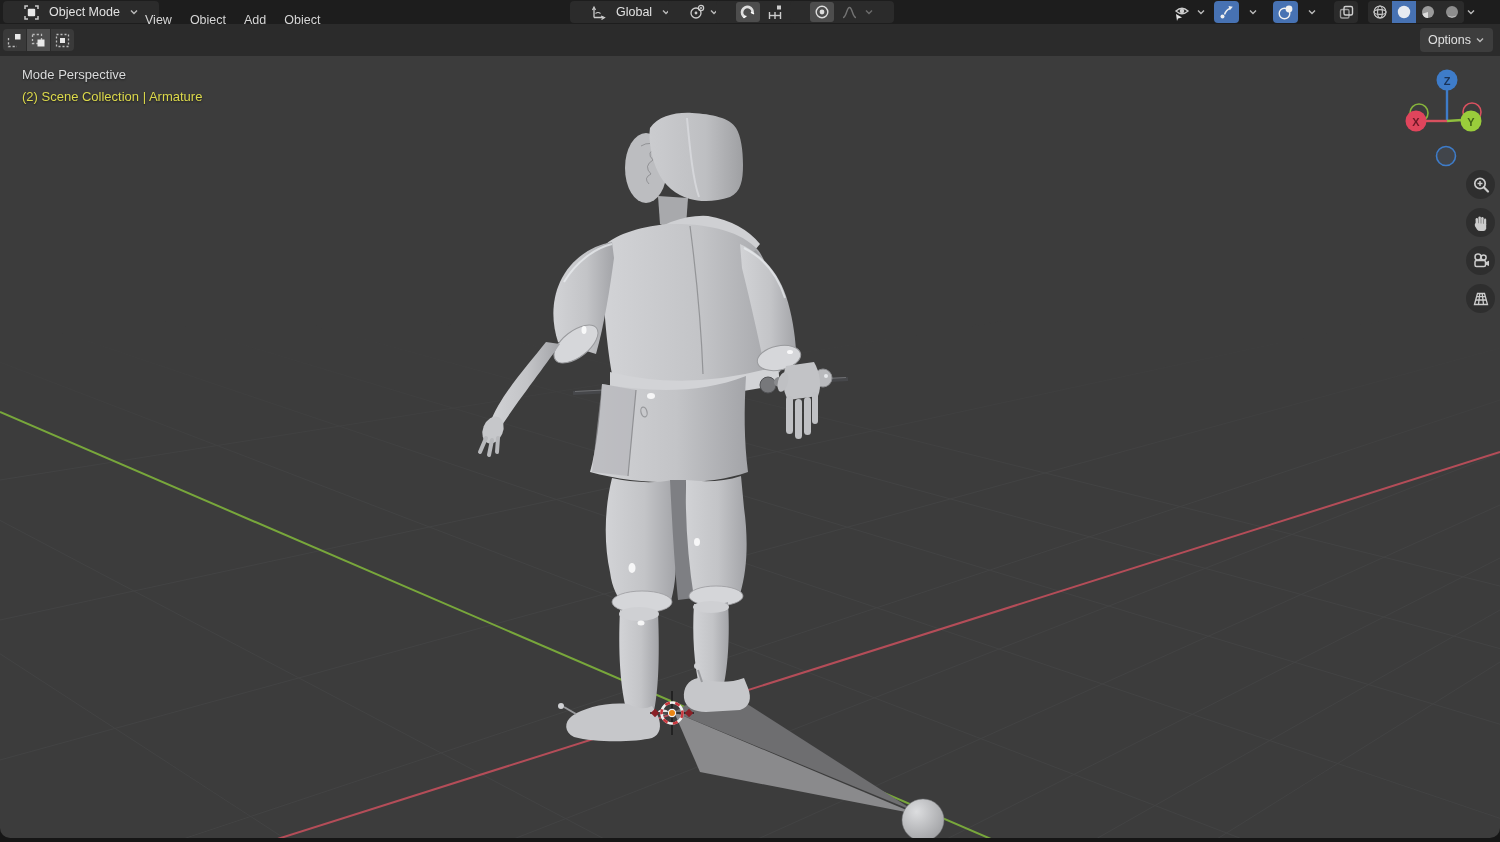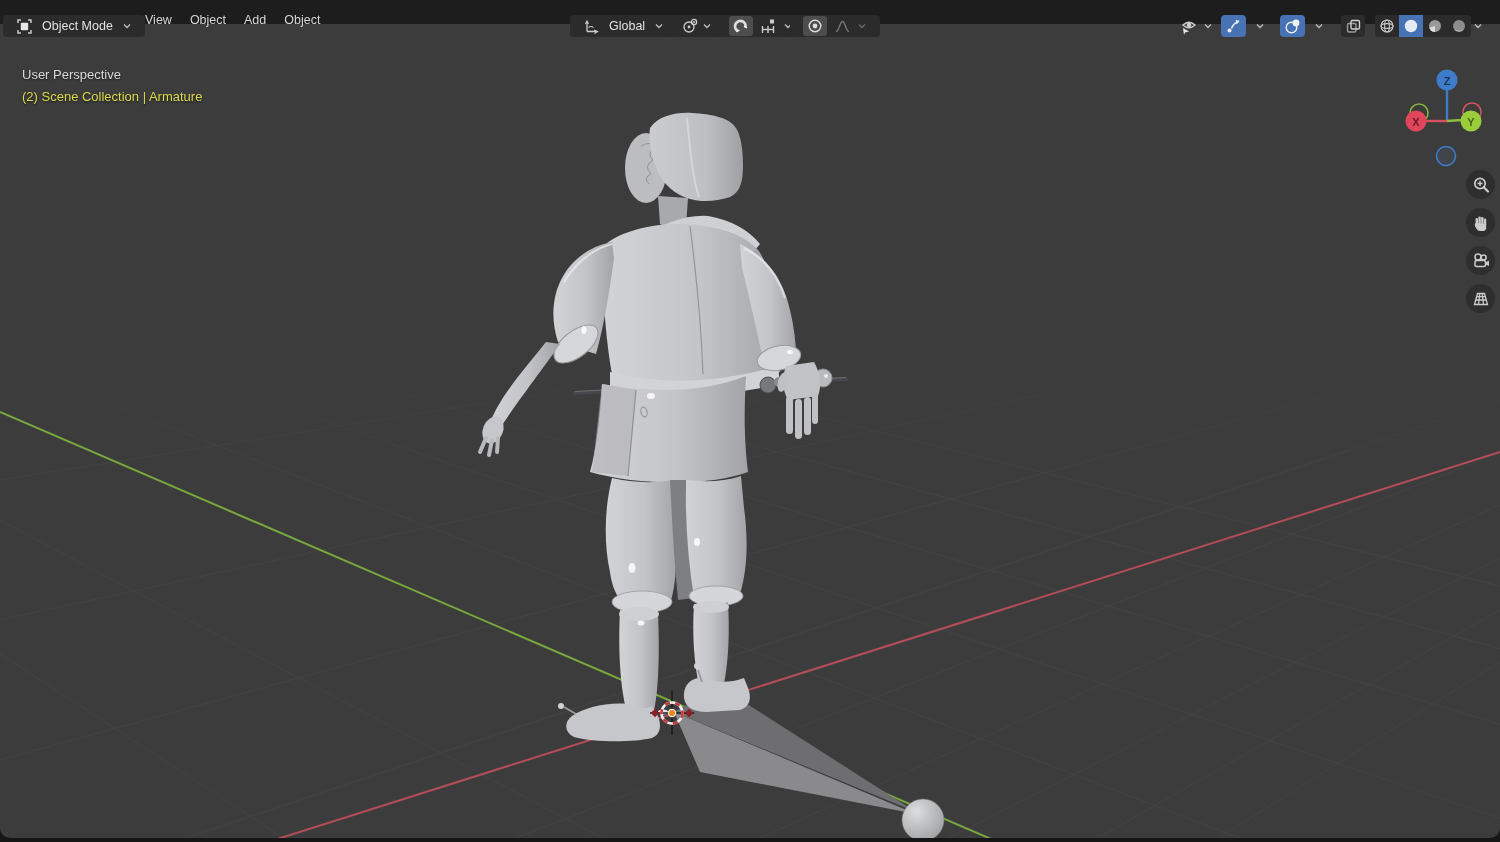--- a/index.html
+++ b/index.html
@@ -5,22 +5,22 @@
   html,body{margin:0;padding:0;background:#101010;}
   .app{position:relative;width:1500px;height:842px;background:#161616;overflow:hidden;
        font-family:"Liberation Sans",sans-serif;-webkit-font-smoothing:antialiased;}
   .viewport{position:absolute;left:0;top:0;width:1500px;height:838px;border-radius:0 0 10px 10px;
             overflow:hidden;background:#3c3c3c;}
   .scene{position:absolute;left:0;top:0;}
 
   
   .hdr{position:absolute;left:0;top:0;width:1500px;height:24px;background:#1d1d1d;z-index:6;}
   .hdr *, .toolrow *{box-sizing:border-box;}
-  .grp{position:absolute;top:15px;height:22px;display:flex;align-items:center;background:#2b2b2b;
-       border-radius:4px;padding:0 13px;gap:3px;}
+  .grp{position:absolute;top:1px;height:22px;display:flex;align-items:center;background:#2b2b2b;
+       border-radius:4px;padding:0 20px;gap:3px;}
   .grp.flat{background:transparent;}
   .menutxt{color:#d6d6d6;font-size:12.5px;padding:0 9px;height:22px;display:flex;align-items:center;border-radius:3px;cursor:default;}
   .mode-label{color:#e2e2e2;font-size:12.5px;padding:0 6px;}
   .tglon{background:#4d4d4d;border-radius:3px;display:flex;align-items:center;justify-content:center;width:24px;height:20px;}
   .tgloff{display:flex;align-items:center;justify-content:center;width:24px;height:20px;border-radius:3px;}
   .blueon{background:#4772b3;border-radius:4px;display:flex;align-items:center;justify-content:center;width:25px;height:22px;}
   .sqbtn{display:flex;align-items:center;justify-content:center;width:24px;height:22px;background:#2b2b2b;}
   .dim{opacity:.45;}
 
   
@@ -193,21 +193,21 @@
         <line x1="650" y1="713" x2="694" y2="713" stroke="#1c1c1c" stroke-width="1.6"></line>
         <rect x="652" y="710" width="6" height="6" transform="rotate(45 655 713)" fill="#8a1f26"></rect>
         <rect x="686" y="710" width="6" height="6" transform="rotate(45 689 713)" fill="#8a1f26"></rect>
         <circle cx="672" cy="713" r="10.5" fill="none" stroke="#f0f0f0" stroke-width="2.6"></circle>
         <circle cx="672" cy="713" r="10.5" fill="none" stroke="#c8373e" stroke-width="2.6" stroke-dasharray="5 5.5"></circle>
         <circle cx="672" cy="713" r="4.2" fill="#f2f2f2"></circle>
         <circle cx="672" cy="713" r="3" fill="#ea8613"></circle>
       </g>
     </svg>
 
-    <div class="vp-label">User Perspective</div>
+    <div class="vp-label">Mode Perspective</div>
     <div class="vp-crumb">(2) Scene Collection | Armature</div>
 
     <svg class="navgizmo" width="90" height="110" viewBox="0 0 90 110">
       <line x1="45" y1="59" x2="45" y2="28" stroke="#3e7cc9" stroke-width="2.4"></line>
       <line x1="45" y1="59" x2="23" y2="59" stroke="#d8515f" stroke-width="2.4"></line>
       <line x1="45" y1="59" x2="60" y2="58" stroke="#8fbe3e" stroke-width="2.4"></line>
       <circle cx="17" cy="51" r="9" fill="none" stroke="#86b33c" stroke-width="1.6"></circle>
       <circle cx="70" cy="50" r="9" fill="none" stroke="#d8515f" stroke-width="1.6"></circle>
       <circle cx="45" cy="18" r="10.5" fill="#3e7cc9"></circle>
       <circle cx="14" cy="59" r="10.5" fill="#e0455c"></circle>
@@ -405,14 +405,42 @@
             <path d="M3.2 11 A6 6 0 0 0 12.8 11 A8 8 0 0 1 3.2 11 Z" fill="#d6d6d6"></path>
           </svg>
         </span>
       </span>
       <svg width="10" height="10" viewBox="0 0 10 10">
         <path d="M2 3.5 L5 6.5 L8 3.5" stroke="#bbb" stroke-width="1.4" fill="none"></path>
       </svg>
     </div>
   </div>
 
+  <div class="toolrow">
+    <div class="selgrp">
+      <span class="selbtn first">
+        <svg width="15" height="15" viewBox="0 0 15 15">
+          <rect x="8" y="1" width="5.5" height="5.5" fill="#e8e8e8"></rect>
+          <path d="M1.5 5 L1.5 13.5 L10 13.5" stroke="#bbb" stroke-width="1.3" fill="none" stroke-dasharray="2.2 2"></path>
+        </svg>
+      </span>
+      <span class="selbtn active">
+        <svg width="15" height="15" viewBox="0 0 15 15">
+          <rect x="1.5" y="1.5" width="9" height="9" fill="none" stroke="#bbb" stroke-width="1.3" stroke-dasharray="2.2 2"></rect>
+          <rect x="6.5" y="6.5" width="7" height="7" fill="#e8e8e8"></rect>
+        </svg>
+      </span>
+      <span class="selbtn last">
+        <svg width="15" height="15" viewBox="0 0 15 15">
+          <rect x="1.5" y="1.5" width="12" height="12" fill="none" stroke="#bbb" stroke-width="1.3" stroke-dasharray="2 2"></rect>
+          <rect x="5" y="5" width="5" height="5" fill="#e8e8e8"></rect>
+        </svg>
+      </span>
+    </div>
+    <div class="optbtn">
+      <span>Options</span>
+      <svg width="10" height="10" viewBox="0 0 10 10">
+        <path d="M2 3.5 L5 6.5 L8 3.5" stroke="#bbb" stroke-width="1.4" fill="none"></path>
+      </svg>
+    </div>
+  </div>
 
 </div>
 
 </body></html>

